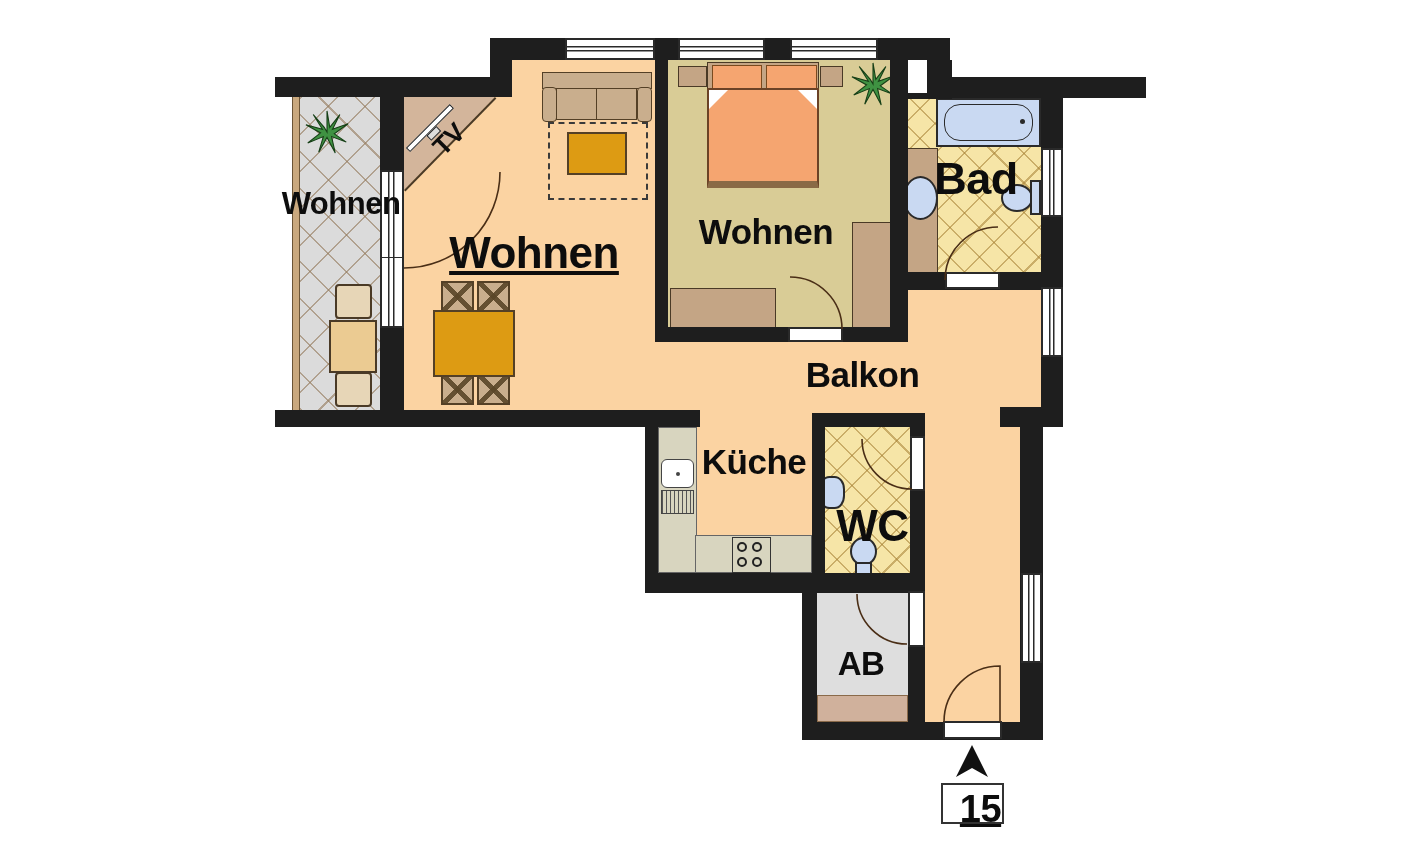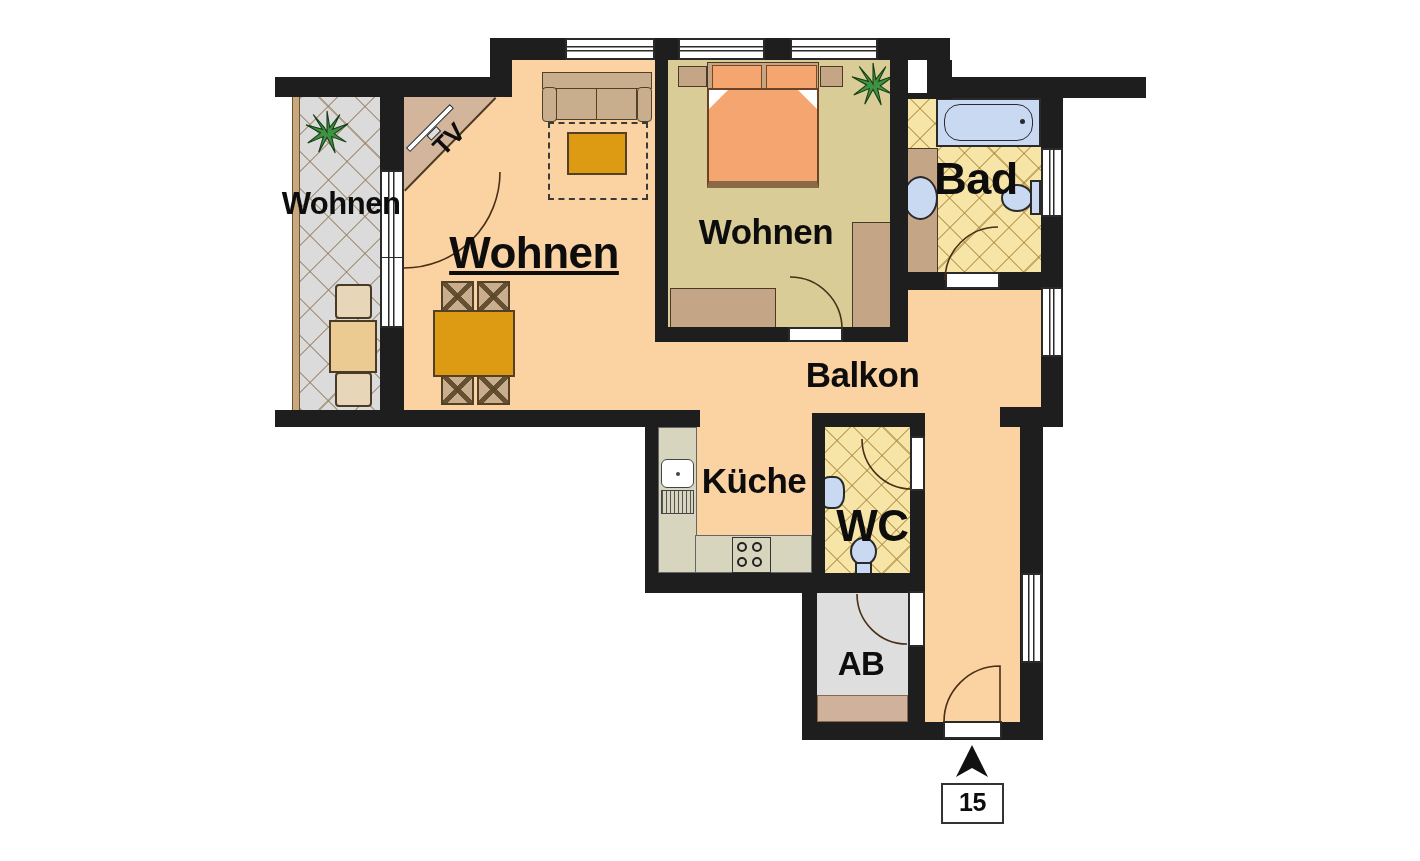--- a/index.html
+++ b/index.html
@@ -175,23 +175,23 @@
       <path d="M857 594 A50 50 0 0 0 907 644"></path>
       <path d="M944 722 A56 56 0 0 1 1000 666 L1000 722"></path>
     </g>
   </svg>
 
   <div class="label" style="left:270px;top:186px;width:142px;font-size:31px;">Wohnen</div>
   <div class="label" style="left:449px;top:228px;width:170px;font-size:44px;text-decoration:underline;">Wohnen</div>
   <div class="label" style="left:680px;top:212px;width:172px;font-size:35px;">Wohnen</div>
   <div class="label" style="left:921px;top:153px;width:110px;font-size:45px;">Bad</div>
   <div class="label" style="left:775px;top:355px;width:175px;font-size:35px;">Balkon</div>
-  <div class="label" style="left:670px;top:461px;width:168px;font-size:35px;">Küche</div>
+  <div class="label" style="left:670px;top:442px;width:168px;font-size:35px;">Küche</div>
   <div class="label" style="left:800px;top:501px;width:145px;font-size:44px;">WC</div>
   <div class="label" style="left:800px;top:645px;width:122px;font-size:33px;">AB</div>
   <div class="label" style="left:421px;top:124px;width:56px;font-size:26px;transform:rotate(-45deg);">TV</div>
 
   <div style="z-index:8;left:956px;top:745px;width:32px;height:32px;background:#111;clip-path:polygon(50% 0,100% 100%,50% 72%,0 100%);"></div>
   <div style="z-index:8;left:941px;top:783px;width:63px;height:41px;background:#fff;border:2px solid #333;">
-    <div class="label" style="left:0;top:3px;width:100%;font-size:25px;">15</div>
+    <div class="label" style="left:8px;top:3px;width:100%;font-size:38px;text-decoration:underline;">15</div>
   </div>
 
 </div>
 
 </body></html>

